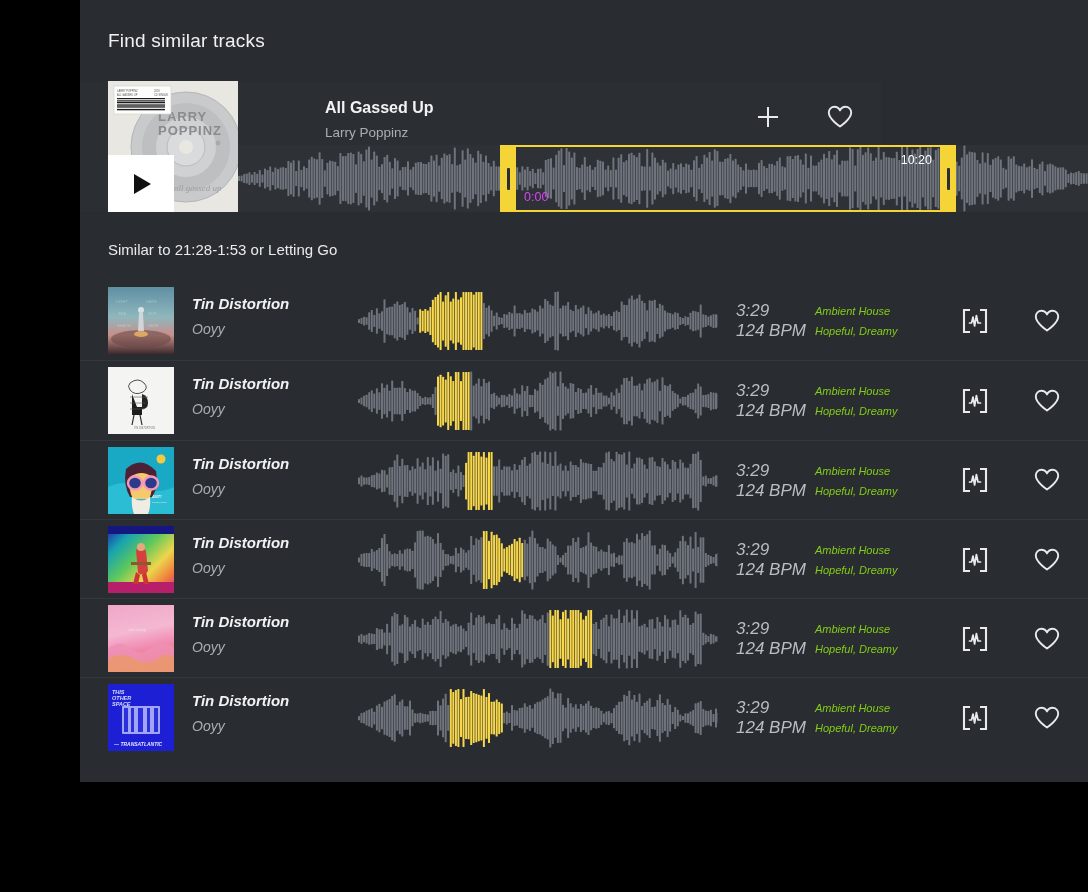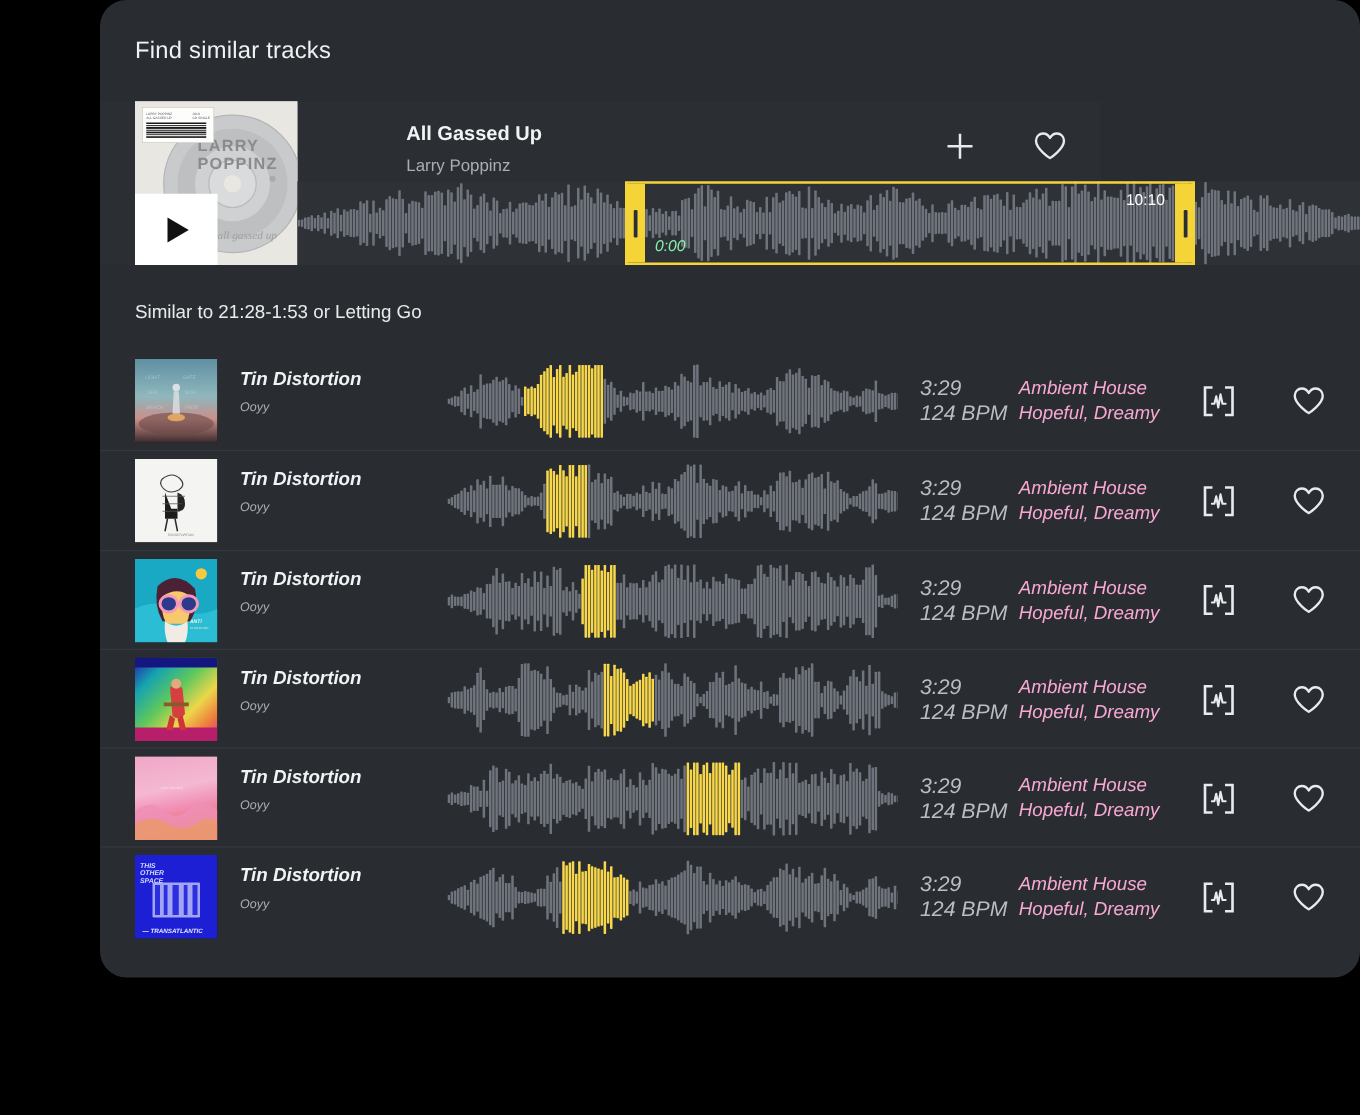--- a/index.html
+++ b/index.html
@@ -9,21 +9,20 @@
     font-family: "Liberation Sans", sans-serif;
     overflow: hidden;
   }
   #app { position: relative; width: 1088px; height: 892px; background:#000; }
 
   
   .panel {
     position: absolute; left: 80px; top: 0;
     width: 1008px; height: 782px;
     background: #292d31;
-    border-radius: 21px;
   }
 
   .panel-title {
     position: absolute; left: 28px; top: 30px;
     font-size: 19px; color: #f0f1f2; letter-spacing: .2px;
   }
 
   
   .featured {
     position: absolute; left: 0; top: 81px;
@@ -83,21 +82,21 @@
     position:absolute; top:0; width: 16px; height: 100%;
     background:#f5d438;
     display:flex; align-items:center; justify-content:center;
     pointer-events:auto; cursor: ew-resize;
   }
   .sel-handle.left { left: -2px; }
   .sel-handle.right { right: -2px; }
   .grip { width: 3px; height: 22px; background:#2b2f33; border-radius:1px; }
   .time-start {
     position:absolute; left: 22px; bottom: 6px;
-    font-size: 12.5px; color:#86efac;font-style:italic;
+    font-size: 12.5px; color:#d946ef;
   }
   .time-end {
     position:absolute; right: 22px; top: 6px;
     font-size: 12.5px; color:#ffffff;
   }
 
   
   .similar-label {
     position:absolute; left: 28px; top: 241px;
     font-size: 15px; color:#e9eaeb;
@@ -112,32 +111,32 @@
   .row + .row { border-top: 1px solid #34383c; }
 
   .thumb {
     position:absolute; left: 28px; top: 6px;
     width: 66px; height: 67px; overflow:hidden; background:#222;
   }
   .thumb svg { display:block; }
 
   .row-meta { position:absolute; left: 112px; top: 14px; }
   .row-title { font-size: 15px; font-weight: bold; color:#f2f3f4; }
-  .row-artist { font-size: 10px; color:#a9aeb2; margin-top: 9px; }
+  .row-artist { font-size: 14px; color:#a9aeb2; margin-top: 9px; }
 
   .row-wave { position:absolute; left: 278px; top: 10px; width: 360px; height: 60px; }
   .row-wave svg { display:block; }
 
   .col-dur {
     position:absolute; left: 656px; top: 20px;
     font-size: 17px; color:#b9bec2; line-height: 20px;
   }
   .col-tags {
     position:absolute; left: 735px; top: 20px;
-    font-size: 15px; color:#f9a8d4; line-height: 20px;
+    font-size: 11px; color:#84cc16; line-height: 20px;
   }
   .row-actions {
     position:absolute; right: 24px; top: 0; height: 79.3px;
     display:flex; align-items:center; gap: 38px;
   }
 </style>
 </head>
 <body>
 
 <div id="app">
@@ -538,21 +537,21 @@
       </div>
 
       <div class="sel-box">
         <div class="sel-handle left">
           <div class="grip"></div>
         </div>
         <div class="sel-handle right">
           <div class="grip"></div>
         </div>
         <div class="time-start">0:00</div>
-        <div class="time-end">10:10</div>
+        <div class="time-end">10:20</div>
       </div>
     </div>
 
     <div class="similar-label">Similar to 21:28-1:53 or Letting Go</div>
 
     <div class="list" id="track-list">
         <div class="row">
     <div class="thumb">
             <svg width="66" height="67" viewBox="0 0 66 67">
     <defs>

